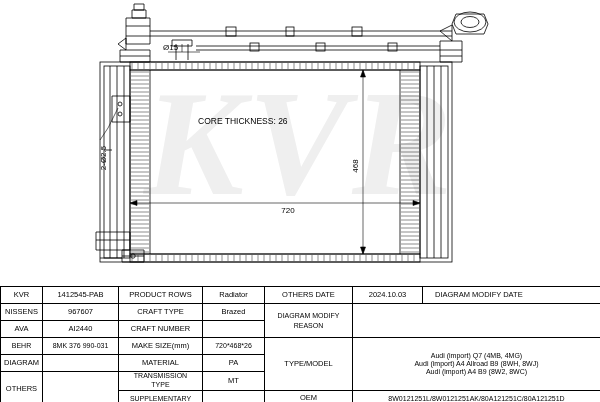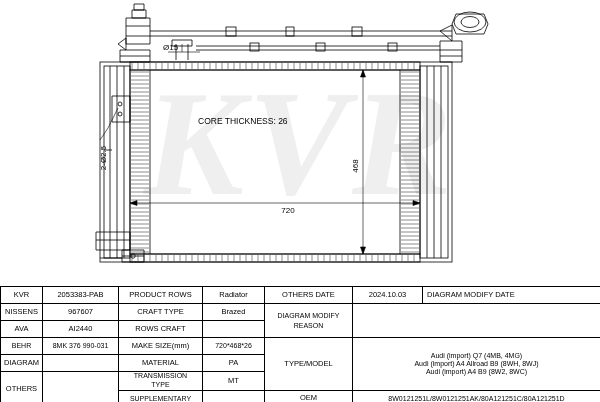--- a/index.html
+++ b/index.html
@@ -368,41 +368,41 @@
       <col style="width:84px">
         <col style="width:62px">
       <col style="width:88px">
         <col style="width:70px">
       <col style="width:178px">
     </colgroup>
     <tbody>
 
       <tr>
         <td class="lbl">KVR</td>
-        <td>2053383-PAB</td>
+        <td>1412545-PAB</td>
         <td class="lbl">PRODUCT ROWS</td>
         <td>Radiator</td>
         <td class="lbl">OTHERS DATE</td>
         <td>2024.10.03</td>
-        <td style="text-align:left;padding-left:4px">DIAGRAM MODIFY DATE</td>
+        <td style="text-align:left;padding-left:12px">DIAGRAM MODIFY DATE</td>
       </tr>
 
       <tr>
         <td class="lbl">NISSENS</td>
         <td>967607</td>
         <td class="lbl">CRAFT TYPE</td>
         <td>Brazed</td>
         <td class="small" rowspan="2" style="white-space:normal;line-height:1.3">DIAGRAM MODIFY<br>REASON</td>
         <td colspan="2" rowspan="2"></td>
       </tr>
 
       <tr>
         <td class="lbl">AVA</td>
         <td>AI2440</td>
-        <td class="lbl">ROWS CRAFT</td>
+        <td class="lbl">CRAFT NUMBER</td>
         <td></td>
       </tr>
 
       <tr>
         <td class="lbl small">BEHR</td>
         <td class="small">8MK 376 990-031</td>
         <td class="lbl">MAKE SIZE(mm)</td>
         <td class="small">720*468*26</td>
         <td rowspan="3">TYPE/MODEL</td>
         <td colspan="2" rowspan="3" class="mk">

